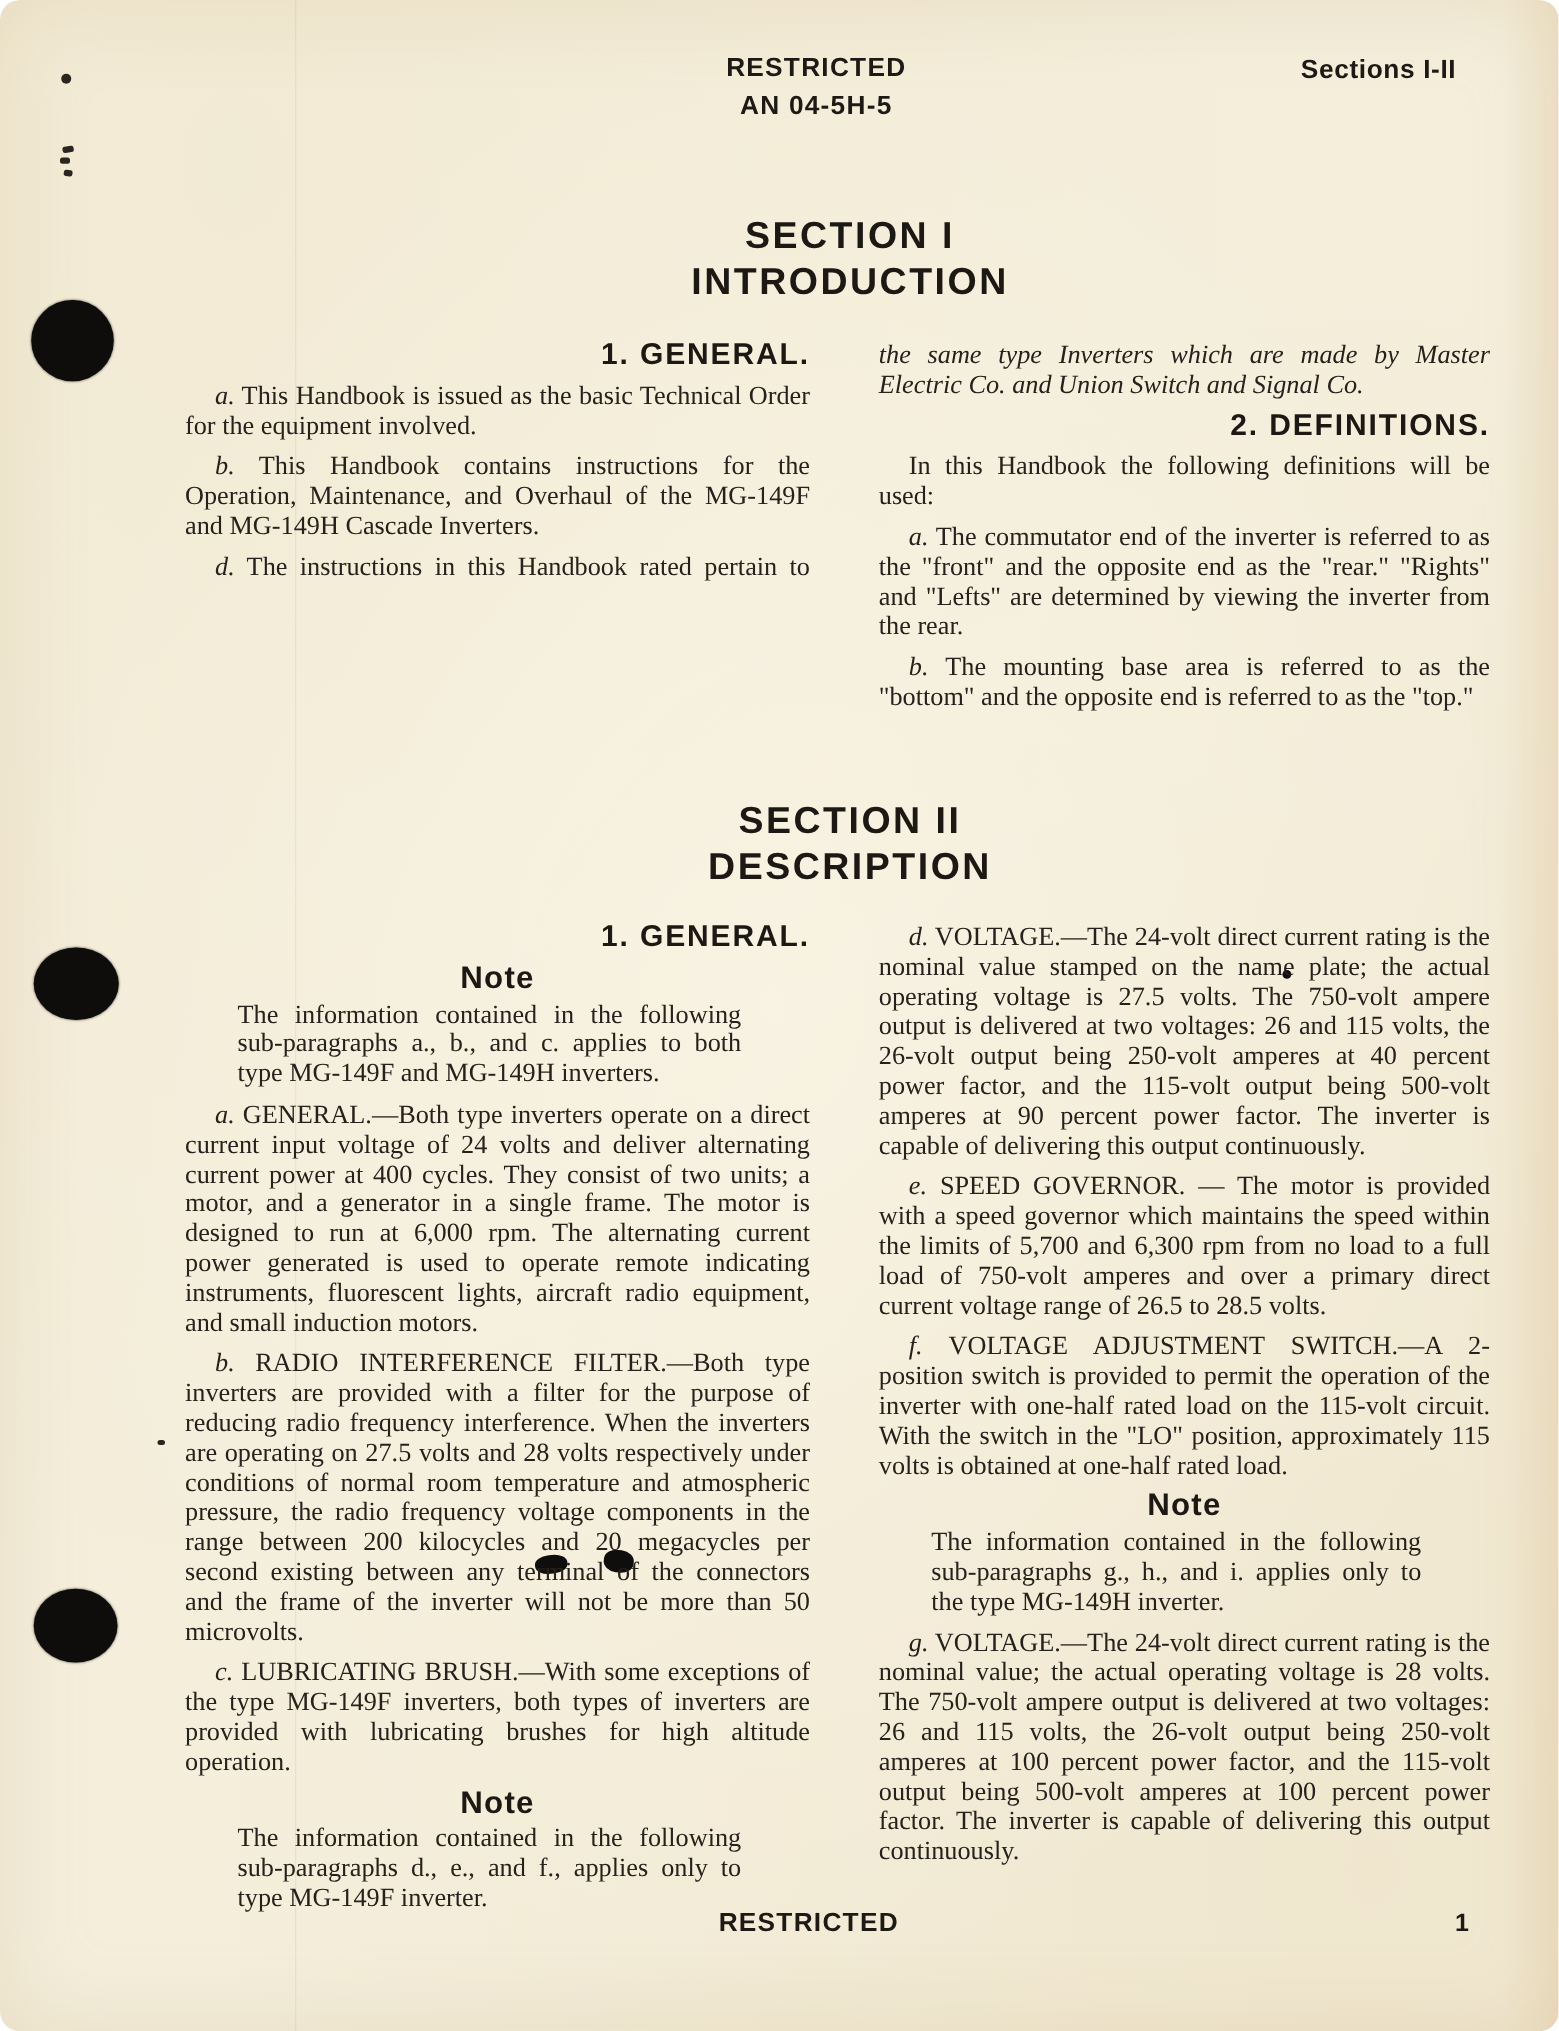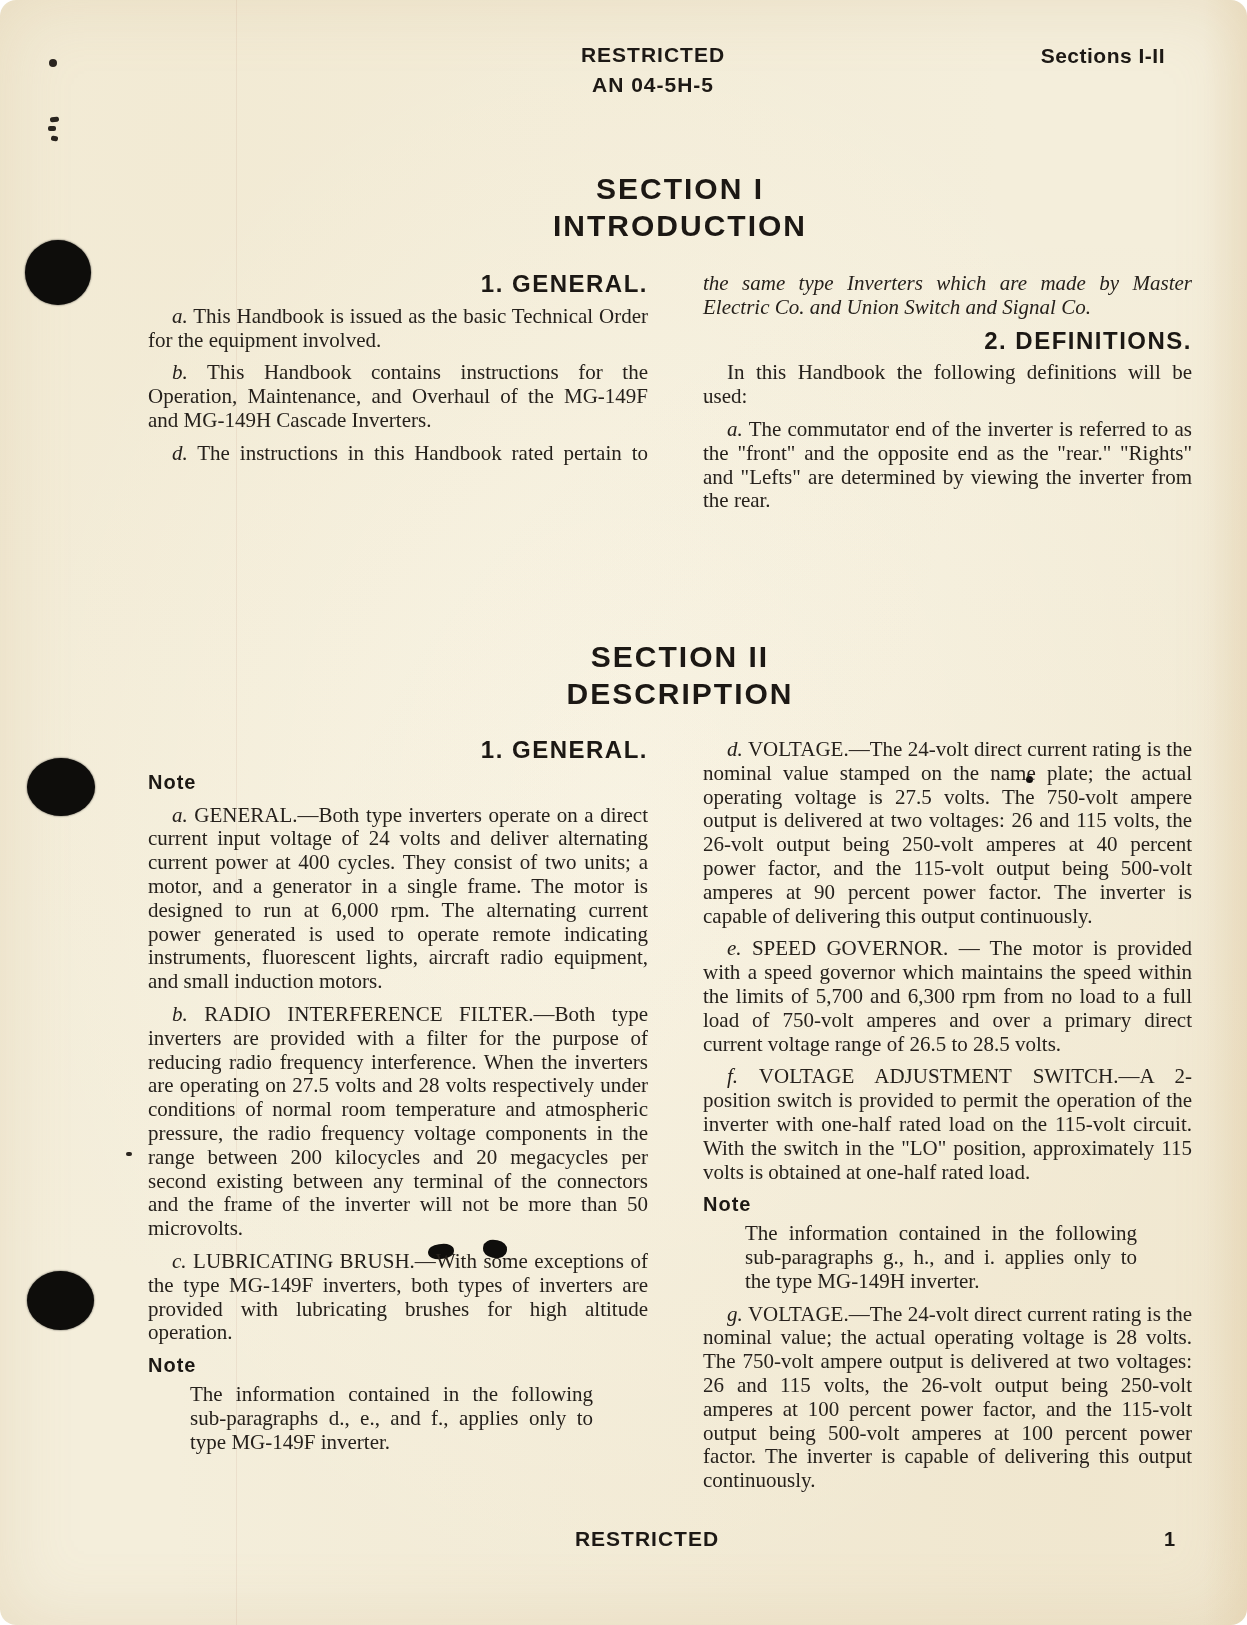--- a/index.html
+++ b/index.html
@@ -55,21 +55,21 @@
   .c1{top:272px;}
   .c2{top:738px;}
 
   .num-heading{font-family:"Liberation Sans", sans-serif;font-weight:700;font-size:24px;letter-spacing:1.5px;color:#1c1814;margin:0 0 9px 0;text-align:right;}
   p.bp{margin:0 0 9px 0;text-indent:24px;}
   p.bp:last-child{margin-bottom:0;}
   p.no-indent{text-indent:0;font-style:italic;}
   p.force-last{text-align-last:justify;}
   .lead{font-style:italic;}
   .note{margin:2px 0 9px 0;}
-  .note-label{font-family:"Liberation Sans", sans-serif;font-weight:700;font-size:20px;letter-spacing:1px;text-align:left;color:#1c1814;margin:2px 0 5px 0;}
+  .note-label{font-family:"Liberation Sans", sans-serif;font-weight:700;font-size:25px;letter-spacing:1px;text-align:center;color:#1c1814;margin:2px 0 5px 0;}
   .note-text{margin:0 55px 0 42px;text-align:justify;}
 </style>
 </head>
 <body>
 
 <div class="page">
   <div class="crease"></div>
   <div class="edge-shade"></div>
 
   <div class="hole hole1"></div>
@@ -100,31 +100,33 @@
     <p class="bp"><i class="lead">a.</i> <span>This Handbook is issued as the basic Technical Order for the equipment involved.</span></p>
     <p class="bp"><i class="lead">b.</i> <span>This Handbook contains instructions for the Operation, Maintenance, and Overhaul of the MG-149F and MG-149H Cascade Inverters.</span></p>
     <p class="bp force-last"><i class="lead">d.</i> <span>The instructions in this Handbook rated pertain to</span></p>
   </div>
 
   <div class="col col-r c1">
     <p class="bp no-indent"><span>the same type Inverters which are made by Master Electric Co. and Union Switch and Signal Co.</span></p>
     <h3 class="num-heading">2. DEFINITIONS.</h3>
     <p class="bp"><span>In this Handbook the following definitions will be used:</span></p>
     <p class="bp"><i class="lead">a.</i> <span>The commutator end of the inverter is referred to as the "front" and the opposite end as the "rear." "Rights" and "Lefts" are determined by viewing the inverter from the rear.</span></p>
+    <p class="bp"><i class="lead">b.</i> <span>The mounting base area is referred to as the "bottom" and the opposite end is referred to as the "top."</span></p>
   </div>
 
   <div class="sec-title t2">
     <div class="sec-title-line">SECTION II</div>
     <div class="sec-title-line">DESCRIPTION</div>
   </div>
 
   <div class="col col-l c2">
     <h3 class="num-heading">1. GENERAL.</h3>
     <div class="note">
       <div class="note-label">Note</div>
+      <p class="note-text">The information contained in the following sub-paragraphs a., b., and c. applies to both type MG-149F and MG-149H inverters.</p>
     </div>
     <p class="bp"><i class="lead">a.</i> <span>GENERAL.—Both type inverters operate on a direct current input voltage of 24 volts and deliver alternating current power at 400 cycles. They consist of two units; a motor, and a generator in a single frame. The motor is designed to run at 6,000 rpm. The alternating current power generated is used to operate remote indicating instruments, fluorescent lights, aircraft radio equipment, and small induction motors.</span></p>
     <p class="bp"><i class="lead">b.</i> <span>RADIO INTERFERENCE FILTER.—Both type inverters are provided with a filter for the purpose of reducing radio frequency interference. When the inverters are operating on 27.5 volts and 28 volts respectively under conditions of normal room temperature and atmospheric pressure, the radio frequency voltage components in the range between 200 kilocycles and 20 megacycles per second existing between any terminal of the connectors and the frame of the inverter will not be more than 50 microvolts.</span></p>
     <p class="bp"><i class="lead">c.</i> <span>LUBRICATING BRUSH.—With some exceptions of the type MG-149F inverters, both types of inverters are provided with lubricating brushes for high altitude operation.</span></p>
     <div class="note">
       <div class="note-label">Note</div>
       <p class="note-text">The information contained in the following sub-paragraphs d., e., and f., applies only to type MG-149F inverter.</p>
     </div>
   </div>
 

